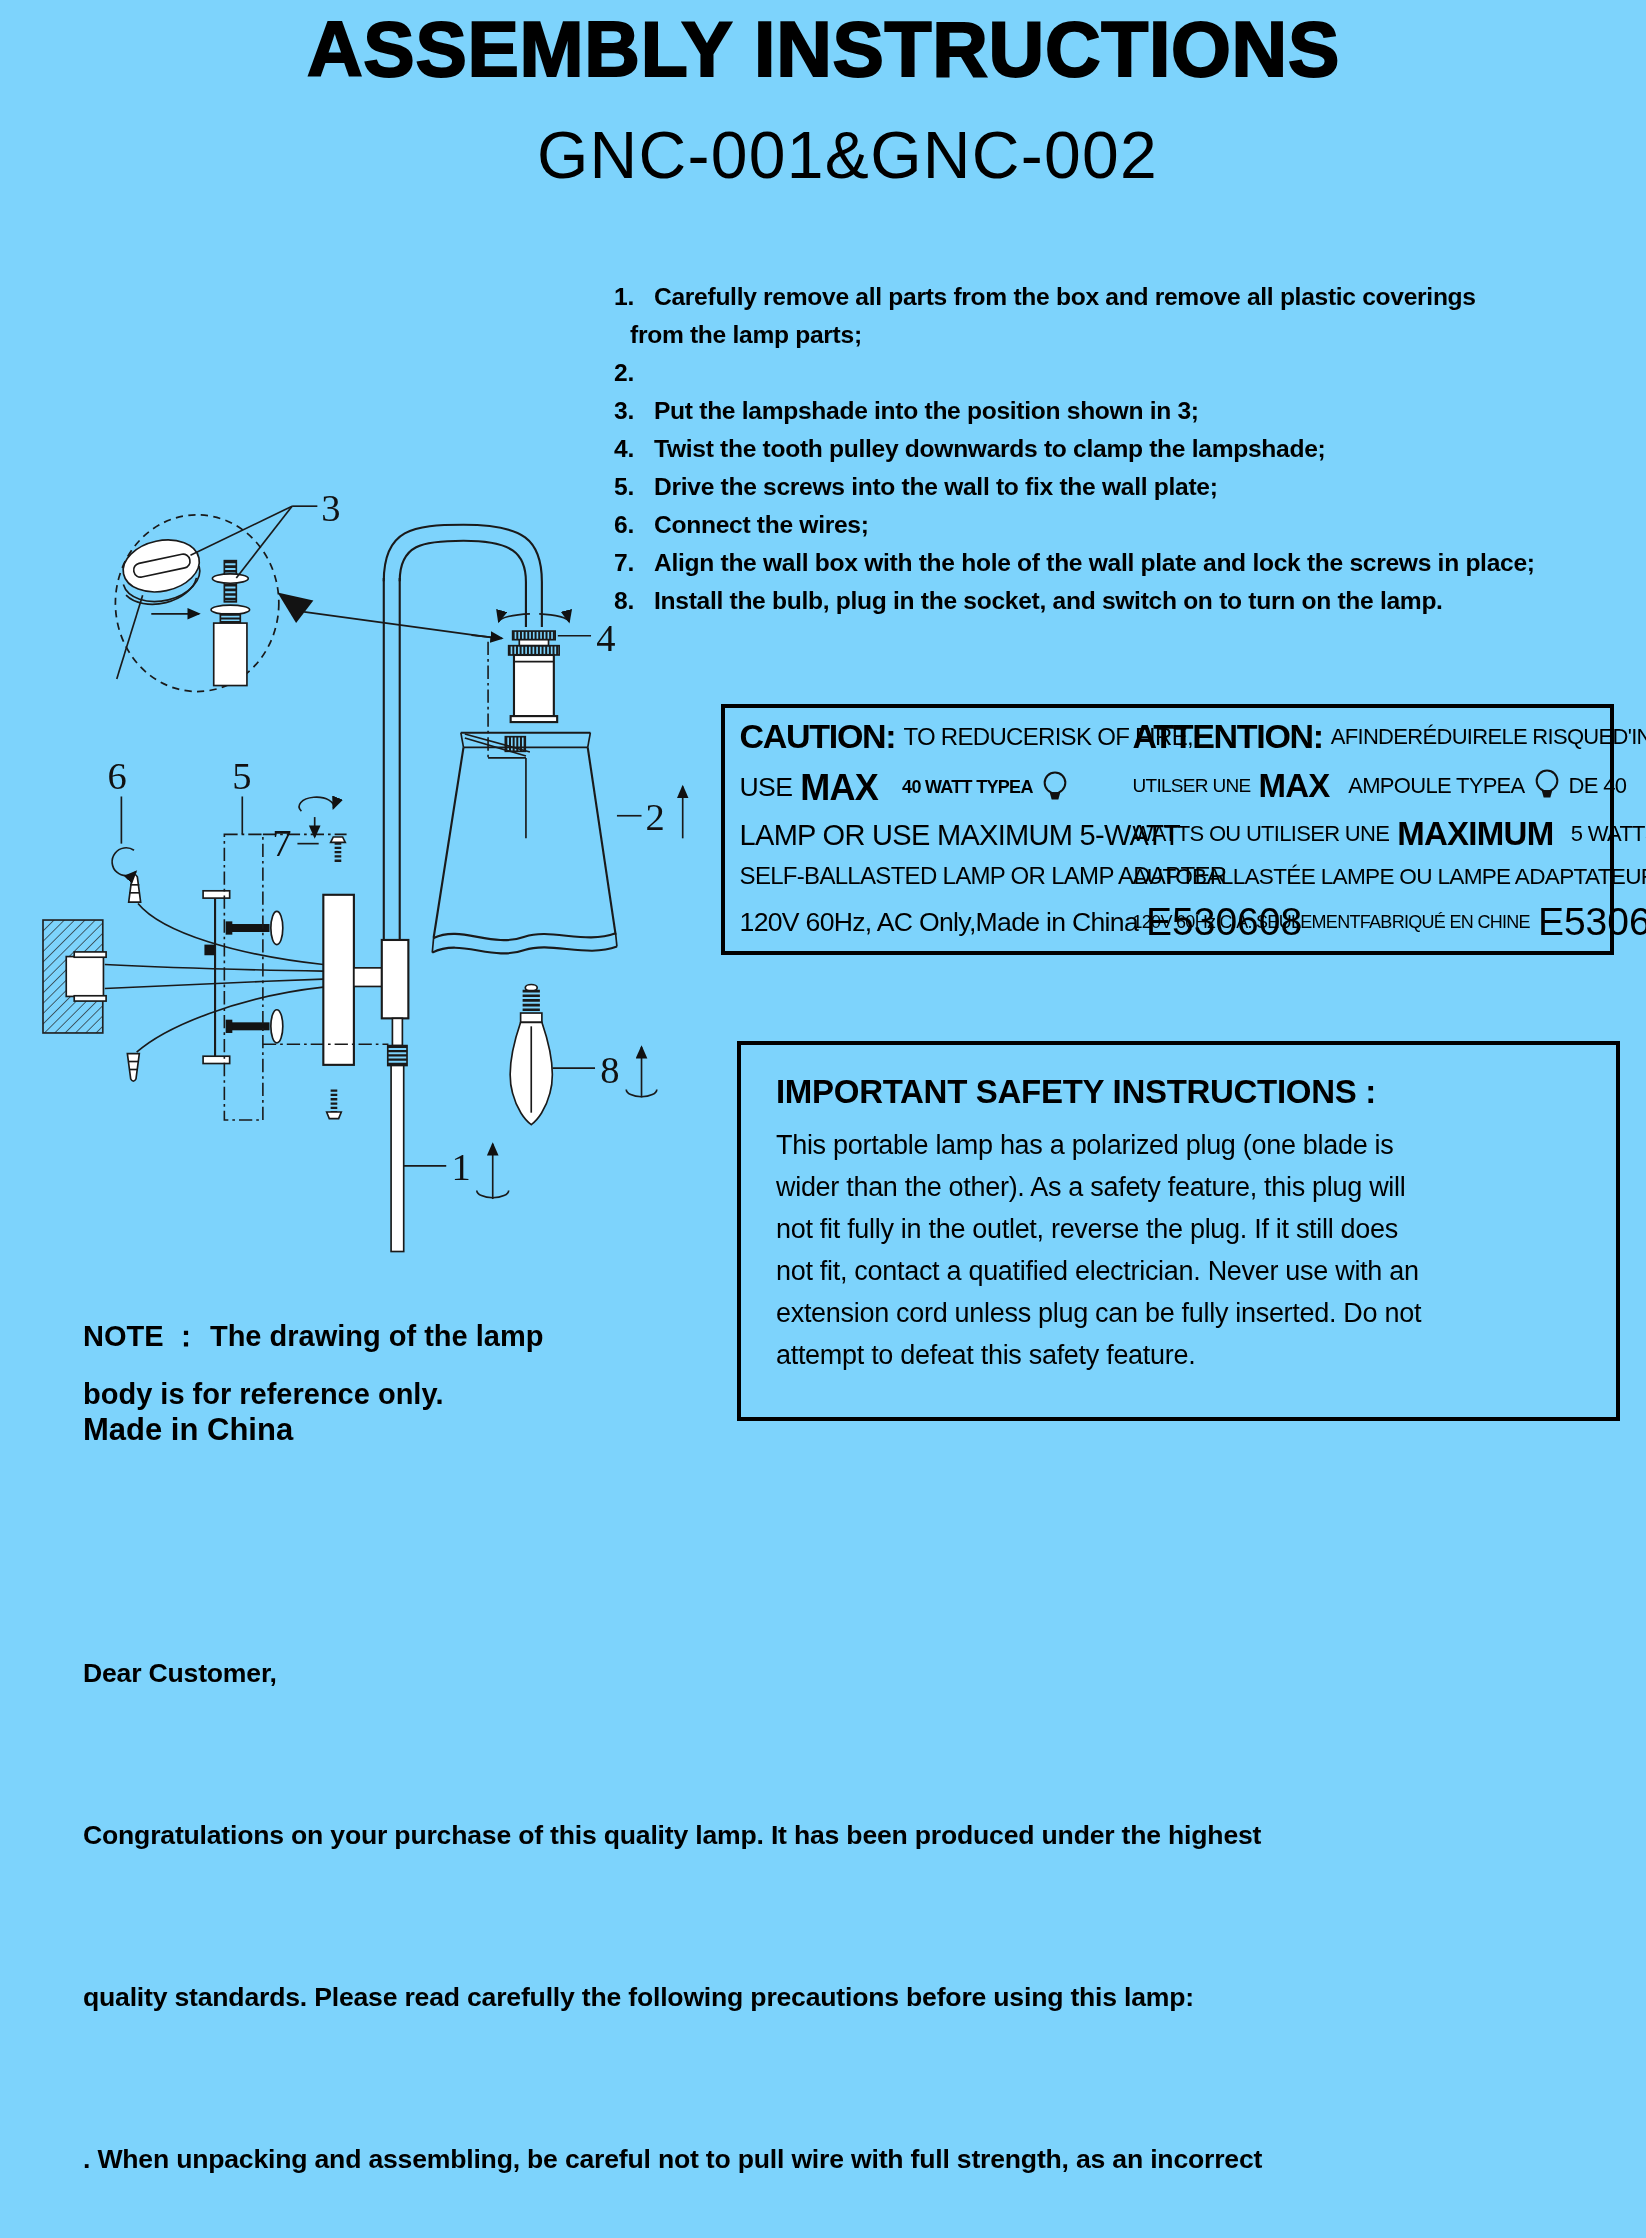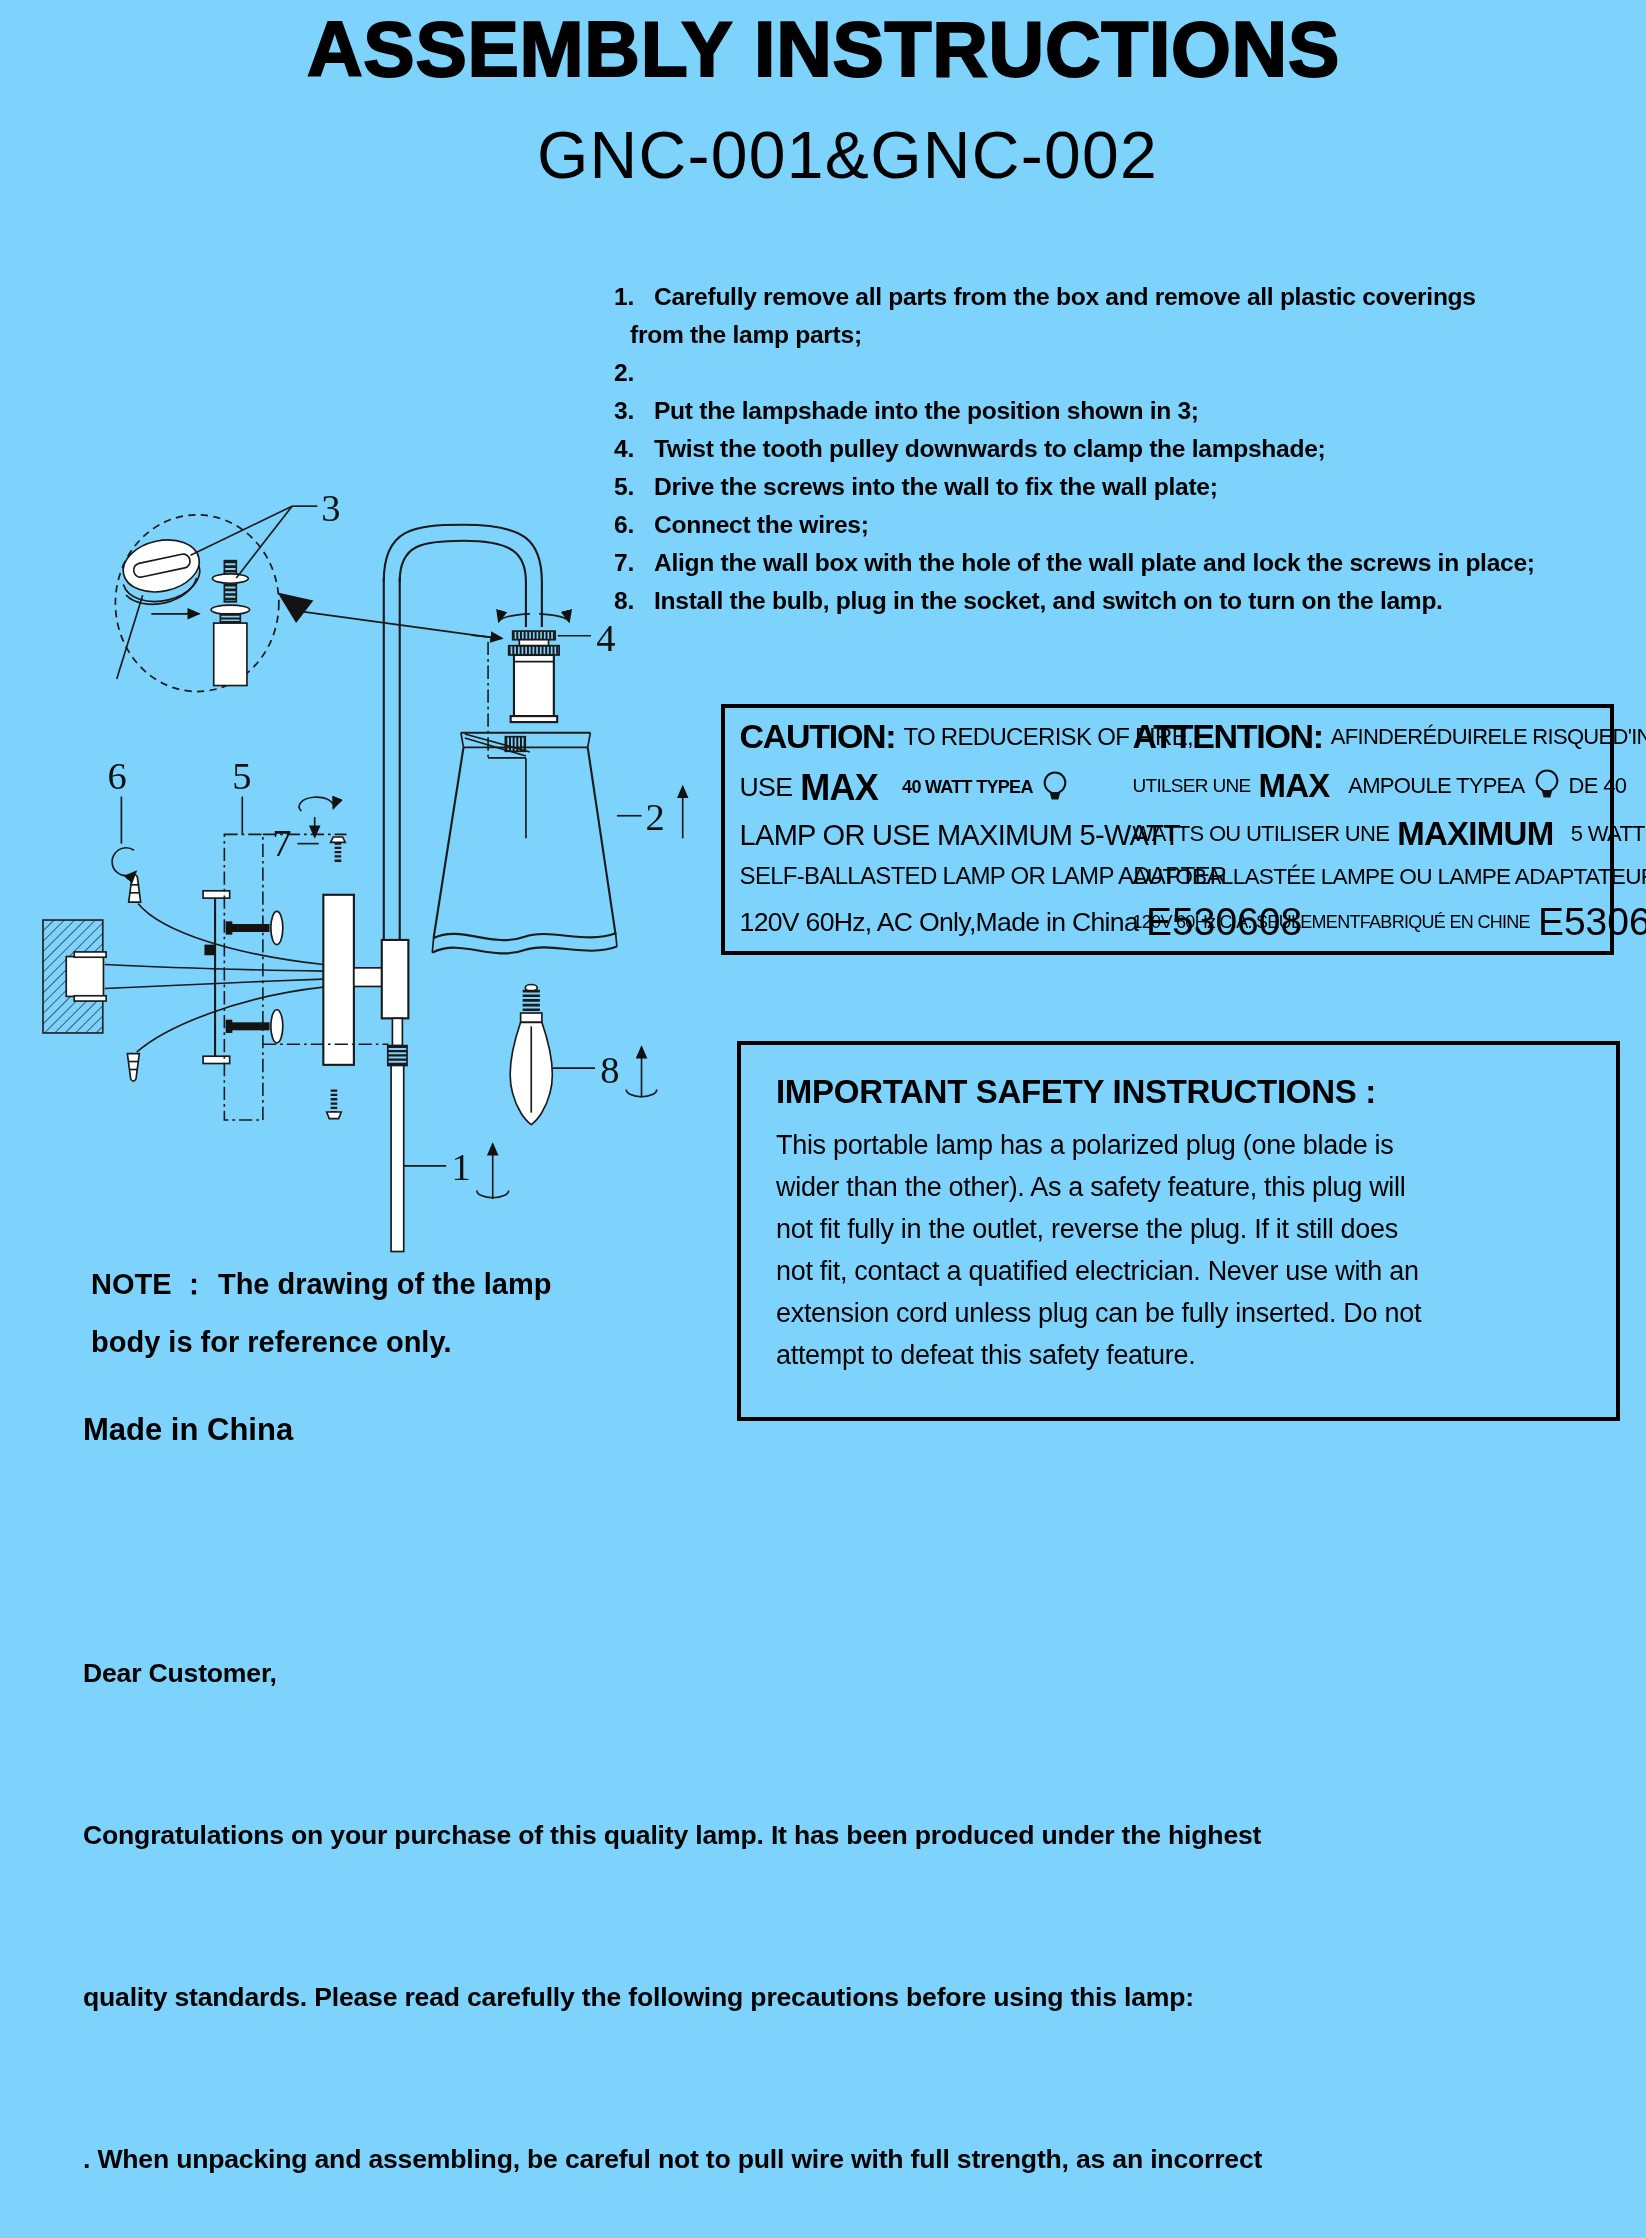--- a/index.html
+++ b/index.html
@@ -32,22 +32,22 @@
   .maxbig{font-size:36px;font-weight:bold;letter-spacing:-0.7px;}
   .maxfr{font-size:33px;font-weight:bold;letter-spacing:-0.7px;}
   .cert{font-size:39px;margin-left:auto;letter-spacing:0;}
   .bulb{flex:none;}
 
   .safety{position:absolute;left:737px;top:1041px;width:883px;height:380px;
           border:4px solid #000;box-sizing:border-box;padding:28px 33px 0 35px;}
   .s-title{font-size:33px;font-weight:bold;letter-spacing:-0.3px;margin-bottom:13.3px;}
   .s-line{font-size:27px;line-height:42px;letter-spacing:-0.3px;}
 
-  .note{position:absolute;left:83px;top:1255px;width:651px;
-        font-size:29px;font-weight:bold;line-height:58px;margin-left:8px;}
+  .note{position:absolute;left:83px;top:1307px;width:651px;
+        font-size:29px;font-weight:bold;line-height:58px;}
   .made{position:absolute;left:83px;top:1412px;font-size:31px;font-weight:bold;}
 
   .letter{position:absolute;left:83px;top:1538px;width:1551px;
           font-size:26.6px;font-weight:bold;line-height:54px;white-space:pre;
           letter-spacing:-0.2px;}
 
   .diagram{position:absolute;left:33px;top:465px;width:671px;height:837px;}
   .ln{stroke:#1a1a1a;stroke-width:2.5;fill:none;}
   .lnt{stroke:#1a1a1a;stroke-width:3.2;fill:none;}
   .fw{fill:#fff;stroke:#1a1a1a;stroke-width:2.5;}

